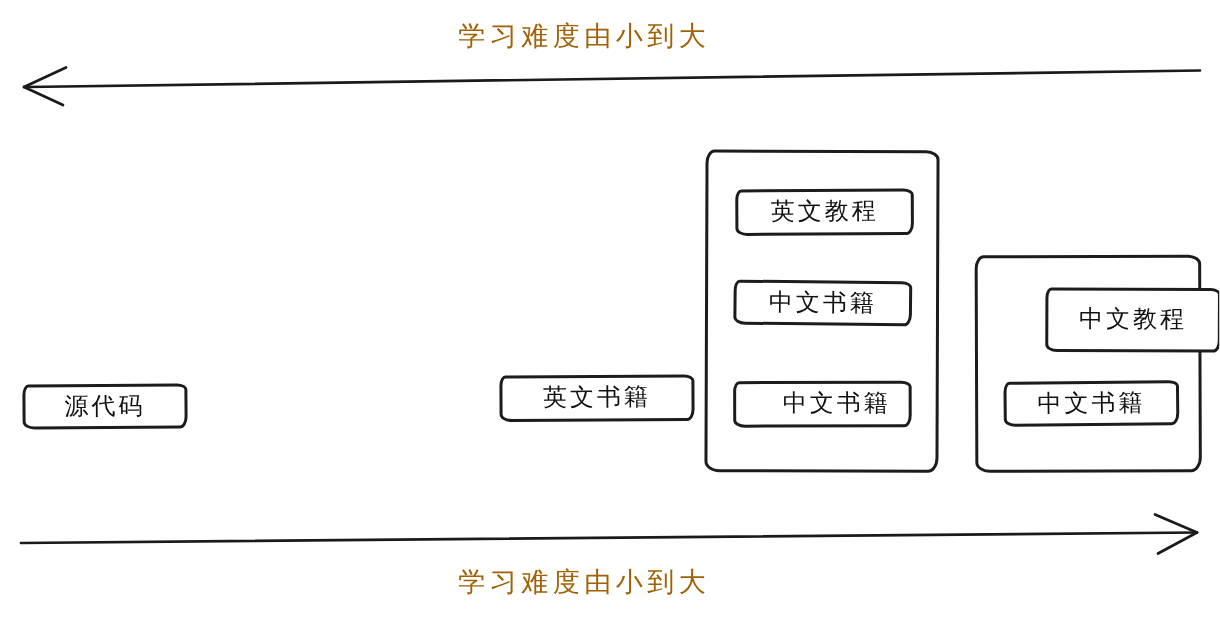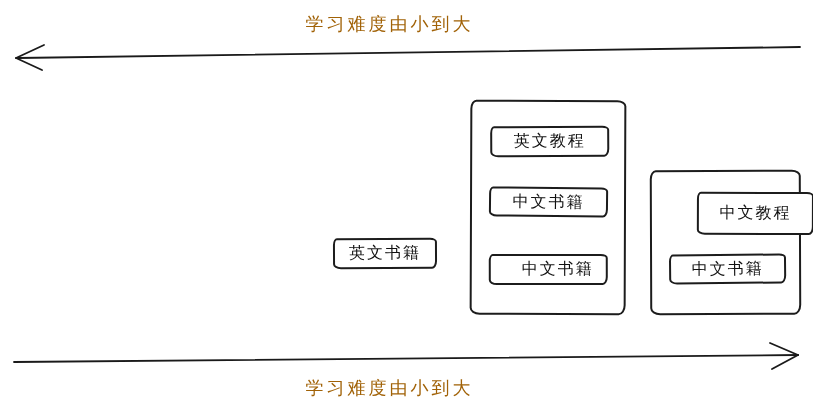--- a/index.html
+++ b/index.html
@@ -52,21 +52,21 @@
   .group {
     position: absolute;
     border: 2px solid #1c1c1c;
     background: #ffffff;
     box-sizing: border-box;
     border-radius: 6px 9px 7px 10px / 9px 6px 10px 7px;
   }
   
   .n-source   { left: 15px;  top: 256px; width: 110px; height: 30px; transform: rotate(-0.4deg); }
   .n-docs     { left: 172px; top: 254px; width: 111px; height: 32px; transform: rotate(0.5deg); }
-  .n-enbooks  { left: 333px; top: 238px; width: 104px; height: 31px; transform: rotate(-0.3deg); }
+  .n-enbooks  { left: 333px; top: 250px; width: 130px; height: 31px; transform: rotate(-0.3deg); }
   .group-1    { left: 470px; top: 100px; width: 156px; height: 215px; transform: rotate(0.2deg); }
   .g1-a       { left: 18px;  top: 24px;  width: 119px; height: 31px; transform: rotate(-0.5deg); align-items: center; }
   .g1-b       { left: 17px;  top: 85px;  width: 119px; height: 30px; transform: rotate(0.4deg); }
   .g1-c       { left: 17px;  top: 152px; width: 119px; height: 31px; transform: rotate(-0.3deg); padding-left: 19px; }
   .group-2    { left: 650px; top: 170px; width: 151px; height: 145px; transform: rotate(-0.2deg); }
   .g2-a       { left: 17px;  top: 20px;  width: 117px; height: 43px; transform: rotate(0.4deg); margin-left: 28px; }
   .g2-b       { left: 17px;  top: 82px;  width: 117px; height: 30px; transform: rotate(-0.4deg); }
   .group .node { position: absolute; }
 </style>
 </head>
@@ -82,20 +82,23 @@
     </g>
     <g>
       <path d="M 14 362 C 280 360, 540 358, 798 355"></path>
       <path d="M 770 343 L 798 355"></path>
       <path d="M 798 355 L 772 369"></path>
     </g>
   </svg>
 
   <div class="axis-label top">学习难度由小到大</div>
 
+  <div class="node n-source">
+    <span>源代码</span>
+  </div>
 
 
   <div class="node n-enbooks">
     <span>英文书籍</span>
   </div>
 
   <div class="group group-1">
     <div class="node g1-a">
       <span>英文教程</span>
     </div>

